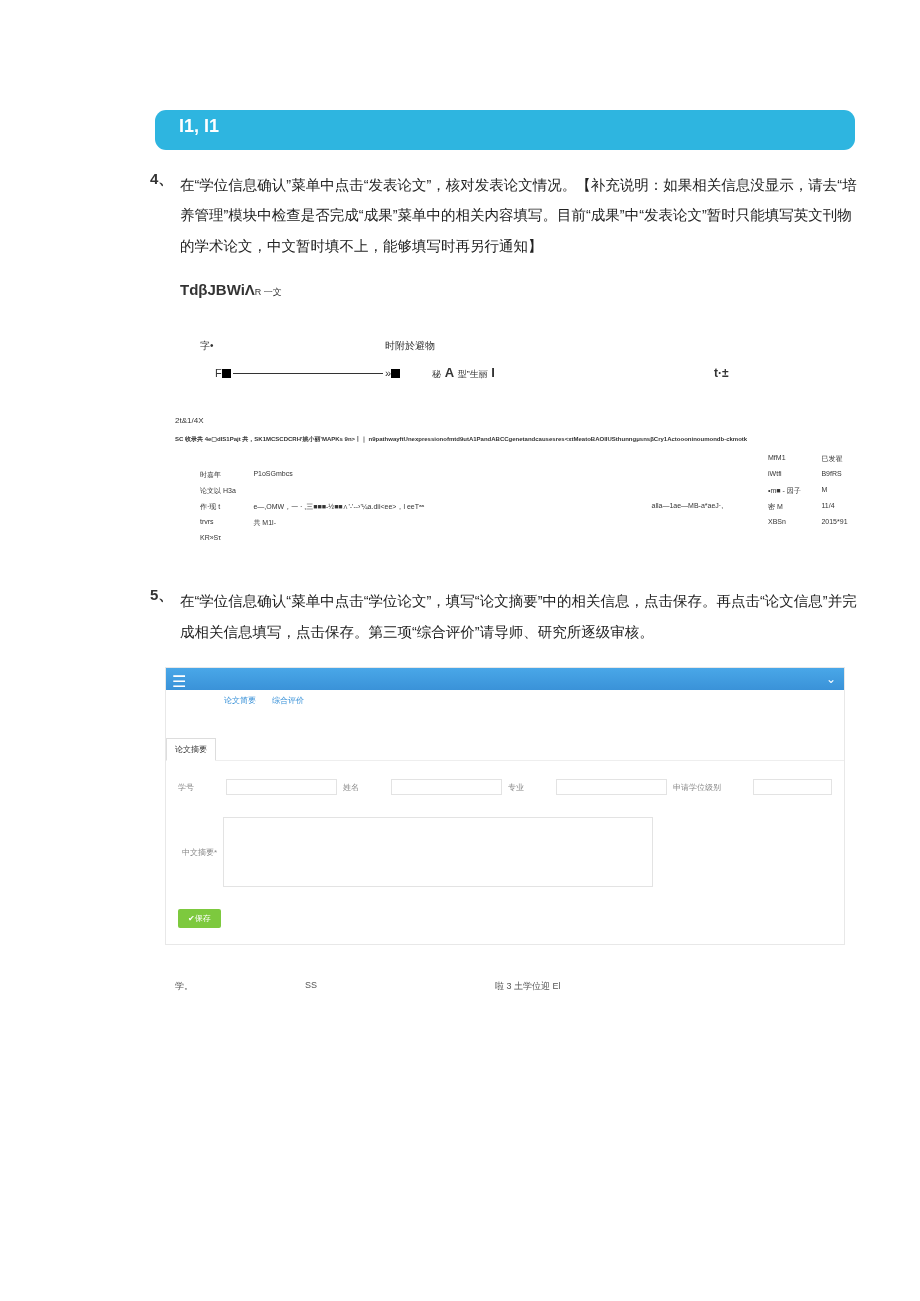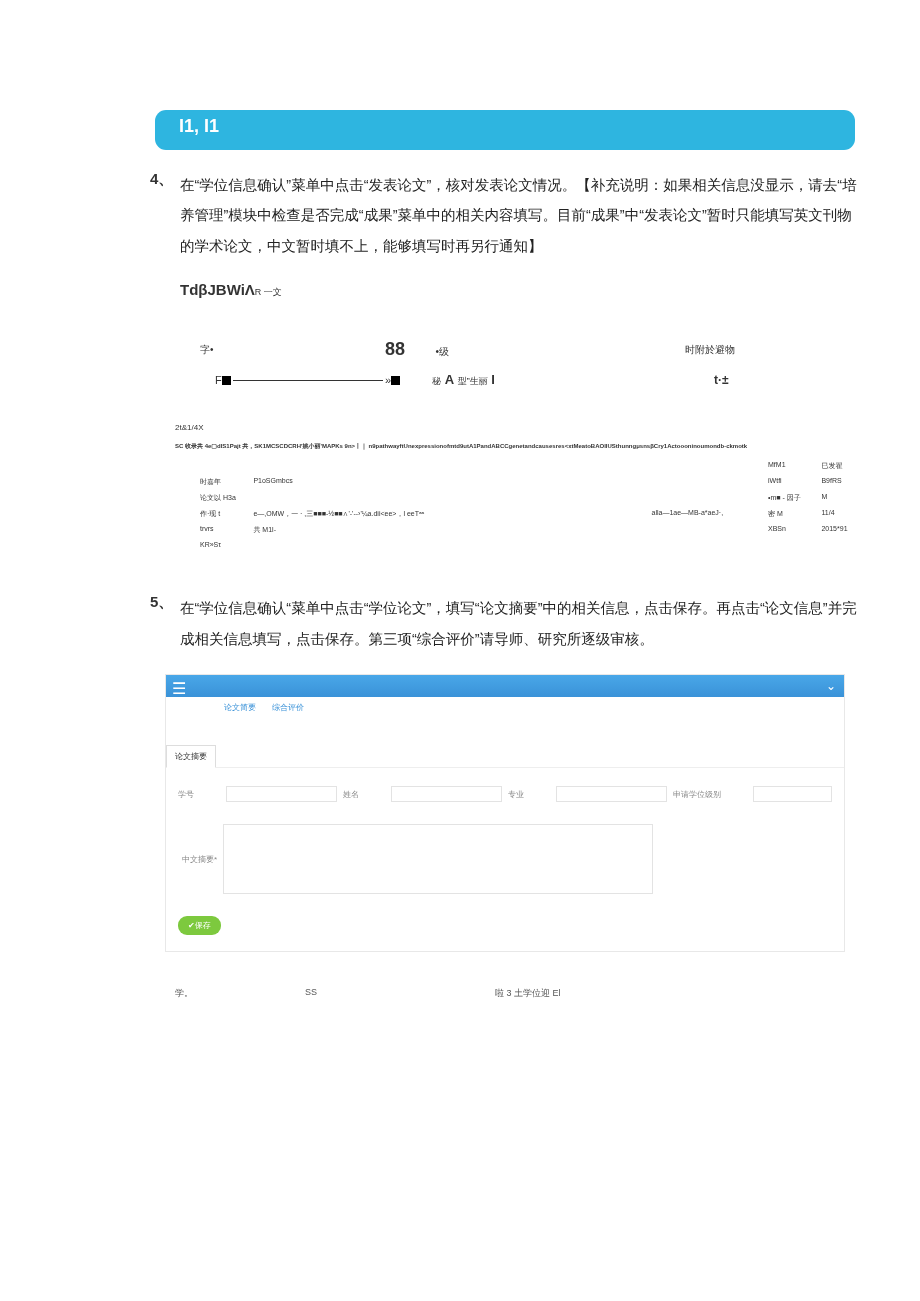--- a/index.html
+++ b/index.html
@@ -113,21 +113,21 @@
     .ta-row {
       display:flex; margin:22px 12px 0 12px; font-size:8px; align-items:center;
     }
     .ta-row .lbl { width:45px; color:#888; text-align:right; padding-right:6px; }
     .ta-row .ta {
       width:430px; height:70px; border:1px solid #e3e3e3; background:#fff;
     }
     .save-btn-row { margin:20px 12px 16px 12px; }
     .save-btn {
       background:#7dc93e; color:#fff; font-size:8px;
-      padding:4px 10px; border-radius:9px; display:inline-block;
+      padding:4px 10px; border-radius:2px; display:inline-block;
     }
     .bottom-line {
       margin: 35px 0 0 175px;
       display:flex; font-size:9px; color:#555;
     }
     .bl-c1 { width:130px; }
     .bl-c2 { width:190px; }
     .bl-c3 { }
   </style>
 </head>
@@ -139,21 +139,20 @@
   <div class="para-num">4、</div>
   <div class="para-text">在“学位信息确认”菜单中点击“发表论文”，核对发表论文情况。【补充说明：如果相关信息没显示，请去“培养管理”模块中检查是否完成“成果”菜单中的相关内容填写。目前“成果”中“发表论文”暂时只能填写英文刊物的学术论文，中文暂时填不上，能够填写时再另行通知】</div>
 </div>
 
 <div class="ocr-line1">
   <span>TdβJBWiΛ</span><span class="sub">R 一文</span>
 </div>
 
 <div class="info-row">
   <div class="c1"><span>字•</span></div>
-  <div class="c2"><span class="big88">88</span>&nbsp;&nbsp;&nbsp;&nbsp;&nbsp;&nbsp;&nbsp;&nbsp;&nbsp;&nbsp;&nbsp;<span>•级</span></div>
   <div class="c3">时附於避物</div>
 </div>
 
 <div class="info-row2">
   <div class="ir2a">
     <span>F</span>
     <span class="blk"></span>
     <span class="hr-l"></span>
     <span>»</span>
     <span class="blk"></span>

